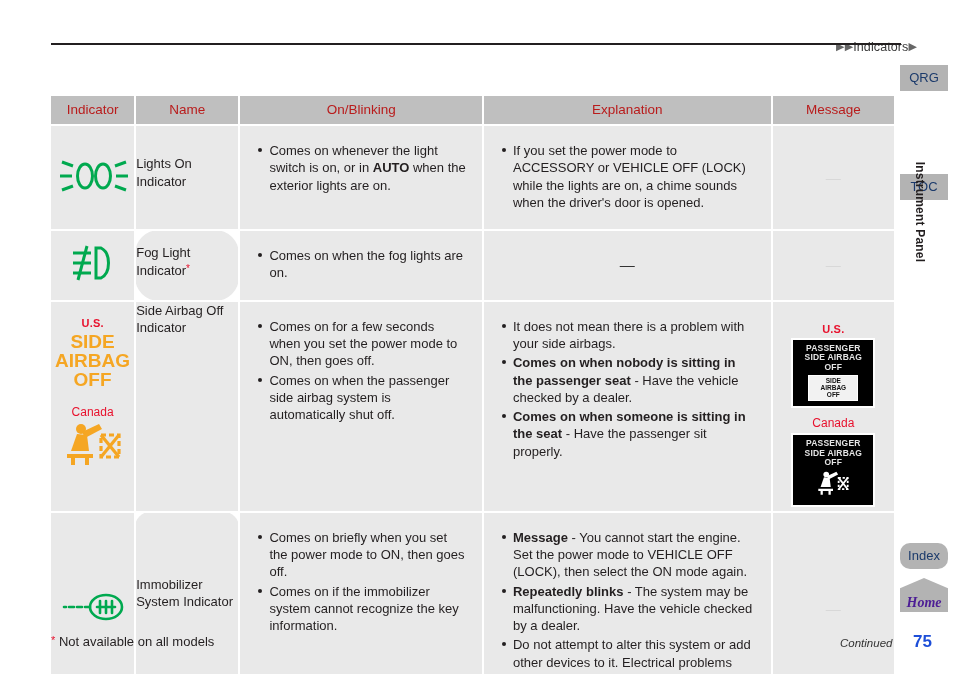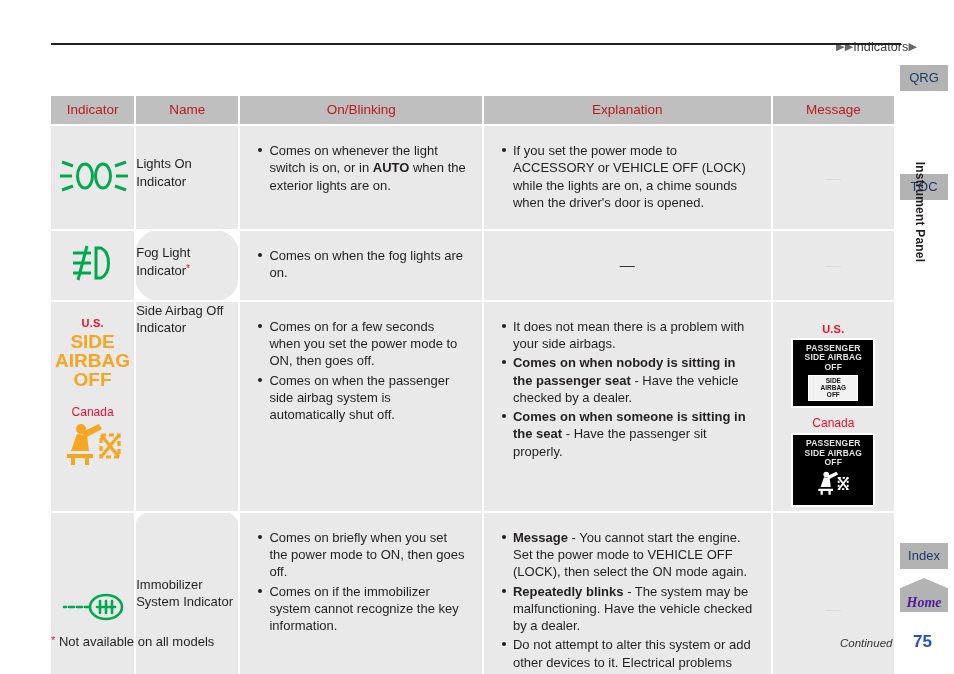--- a/index.html
+++ b/index.html
@@ -79,21 +79,21 @@
   }
   
   .rail{position:absolute;right:0;top:0;width:60px;height:674px;}
   .railbtn{
     position:absolute;left:6px;width:48px;height:26px;background:#b3b3b3;
     color:#1b3a6b;font-weight:normal;font-size:13px;text-align:center;
     line-height:26px;
   }
   .b-qrg{top:65px;}
   .b-toc{top:174px;}
-  .b-index{top:543px;}
+  .b-index{top:543px;border-radius:10px;}
   .homebtn{
     position:absolute;left:6px;top:578px;width:48px;height:34px;
     background:#b3b3b3;color:#4c1d95;
     clip-path:polygon(50% 0%,100% 30%,100% 100%,0% 100%,0% 30%);
   }
   .homebtn span{
     display:block;text-align:center;font-family:"Liberation Serif",serif;
     font-style:italic;font-weight:bold;font-size:14px;line-height:34px;
     padding-top:8px;
   }

